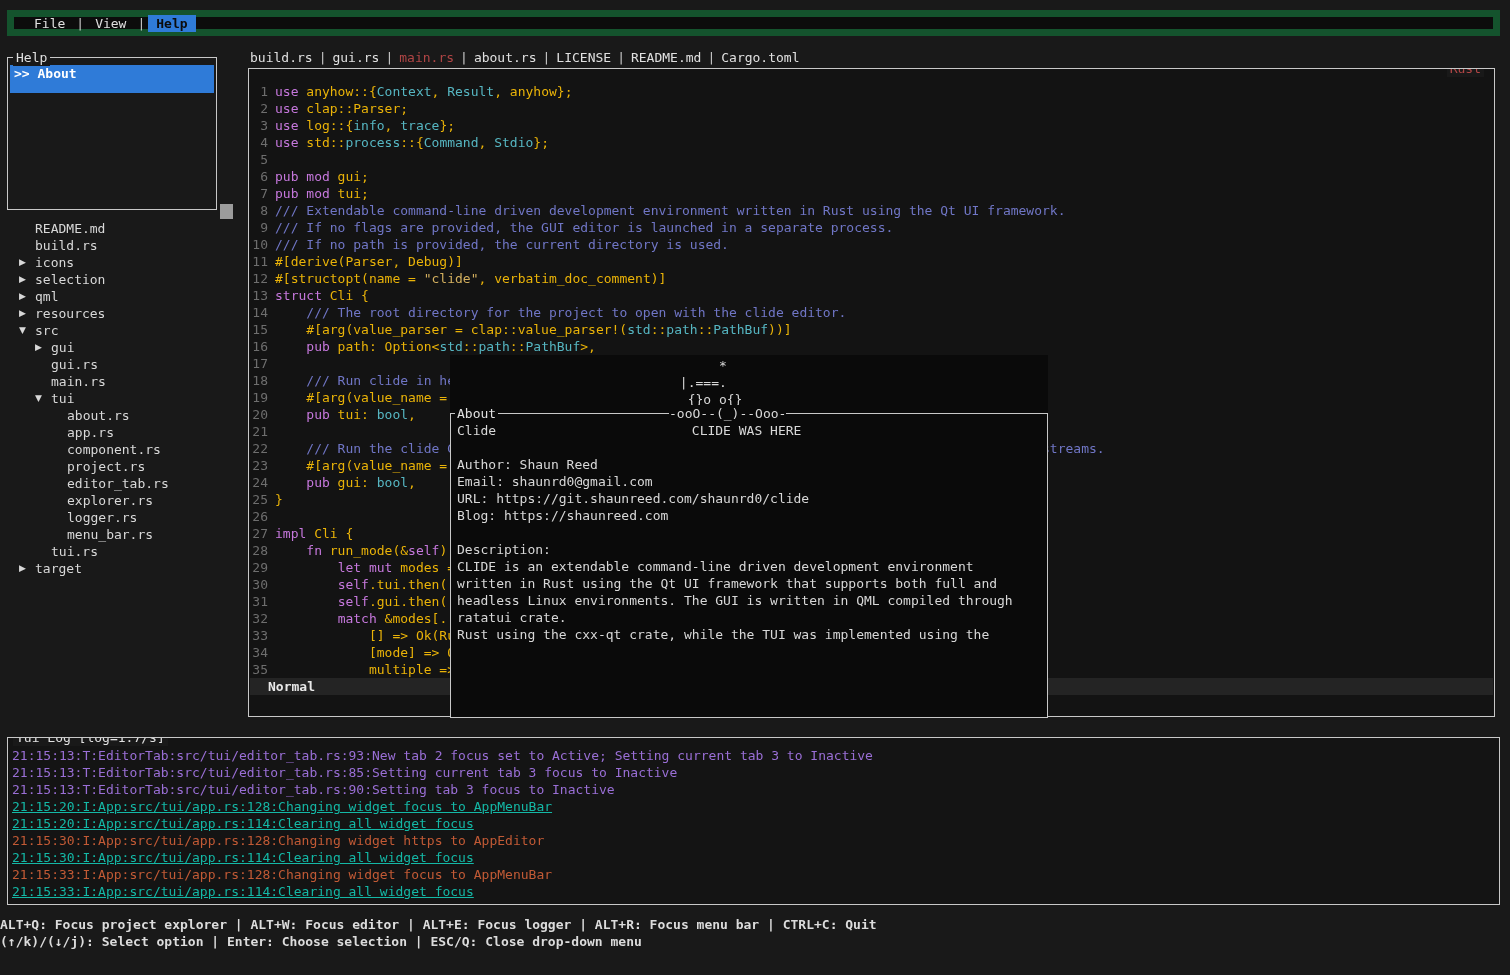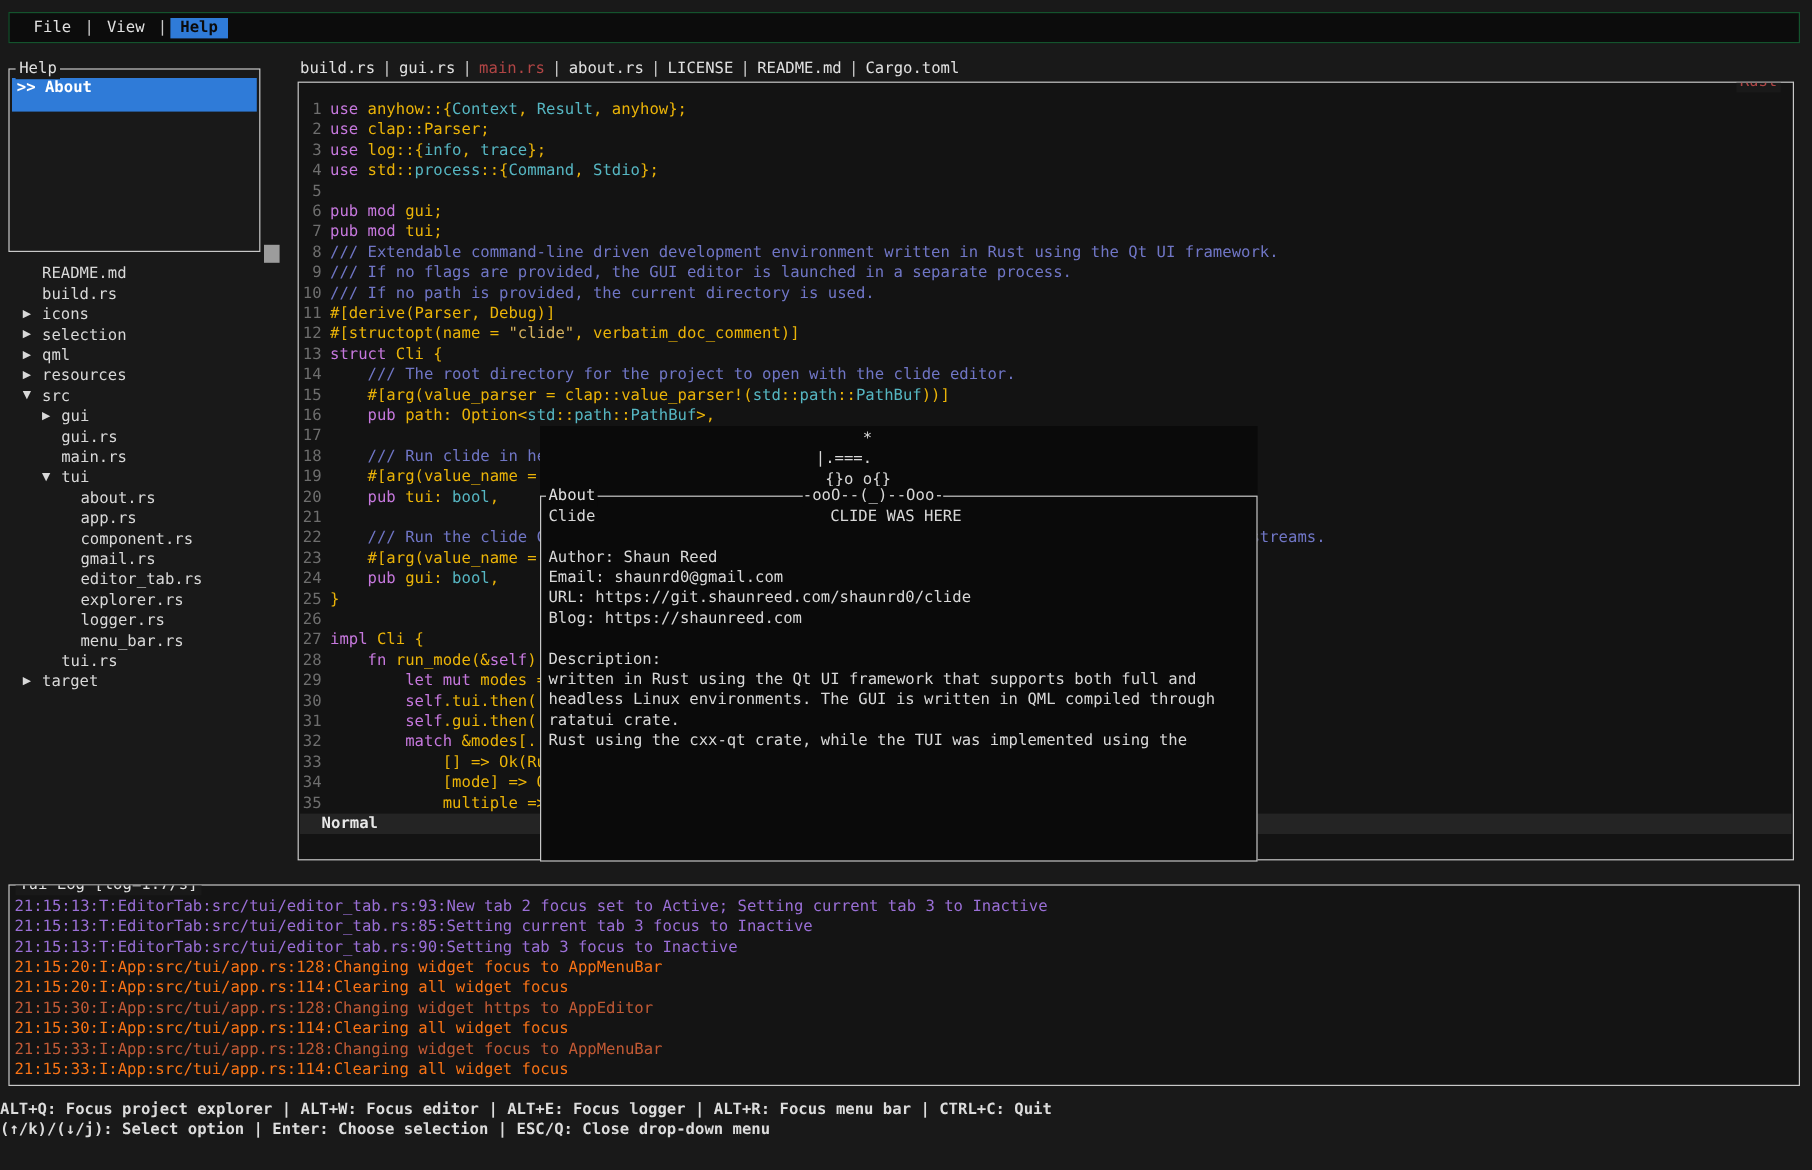--- a/index.html
+++ b/index.html
@@ -7,21 +7,21 @@
   body {
     background:#191919;
     font-family:"DejaVu Sans Mono","Liberation Mono",monospace;
     position:relative;
     overflow:hidden;
     color:#d4d4d4;
   }
   
   #menu-bar {
     position:absolute; left:7px; top:10px; width:1493px; height:26px;
-    border:1px solid #14532d; background:#0c0c0c;
+    border:7px solid #14532d; background:#0c0c0c;
     display:flex; align-items:center; padding-left:12px; font-size:13px;
   }
   .menu-item { padding:1px 8px; color:#e0e0e0; }
   .menu-item.active { background:#2f7bd8; color:#0b0b0b; font-weight:bold; }
   .menu-sep { color:#c8c8c8; margin:0 3px; }
   
   #help-panel {
     position:absolute; left:7px; top:57px; width:210px; height:153px;
     border:1px solid #c8c8c8; background:#191919;
   }
@@ -93,21 +93,21 @@
   #popup-content { padding:8px 0 0 6px; }
   .popup-line { height:17px; line-height:17px; font-size:13px; color:#d8d8d8; white-space:pre; }
   
   #log-panel {
     position:absolute; left:7px; top:737px; width:1493px; height:168px;
     border:1px solid #c8c8c8; background:#141414; overflow:hidden;
   }
   #log-entries { padding:9px 0 0 4px; }
   .log-line { height:17px; line-height:17px; font-size:13px; white-space:pre; }
   .log-purple { color:#9a6fd6; }
-  .log-blue   { color:#f97316; }
+  .log-blue   { color:#14b8a6;text-decoration:underline; }
   .log-orange { color:#c25a35; }
   
   #help-bar-1, #help-bar-2 {
     position:absolute; left:0; width:100%; text-align:left;
     font-size:13px; color:#dcdcdc; font-weight:bold; height:17px; line-height:17px;
     white-space:pre;
   }
   #help-bar-1 { top:916px; }
   #help-bar-2 { top:933px; }
 </style>
@@ -139,21 +139,21 @@
       <div class="tree-row" style="padding-left: 12px;"><span class="arrow">▶</span><span class="tree-label">qml</span></div>
       <div class="tree-row" style="padding-left: 12px;"><span class="arrow">▶</span><span class="tree-label">resources</span></div>
       <div class="tree-row" style="padding-left: 12px;"><span class="arrow">▼</span><span class="tree-label">src</span></div>
       <div class="tree-row" style="padding-left: 28px;"><span class="arrow">▶</span><span class="tree-label">gui</span></div>
       <div class="tree-row" style="padding-left: 28px;"><span class="arrow"></span><span class="tree-label">gui.rs</span></div>
       <div class="tree-row" style="padding-left: 28px;"><span class="arrow"></span><span class="tree-label">main.rs</span></div>
       <div class="tree-row" style="padding-left: 28px;"><span class="arrow">▼</span><span class="tree-label">tui</span></div>
       <div class="tree-row" style="padding-left: 44px;"><span class="arrow"></span><span class="tree-label">about.rs</span></div>
       <div class="tree-row" style="padding-left: 44px;"><span class="arrow"></span><span class="tree-label">app.rs</span></div>
       <div class="tree-row" style="padding-left: 44px;"><span class="arrow"></span><span class="tree-label">component.rs</span></div>
-      <div class="tree-row" style="padding-left: 44px;"><span class="arrow"></span><span class="tree-label">gmail.rs</span></div>
+      <div class="tree-row" style="padding-left: 44px;"><span class="arrow"></span><span class="tree-label">project.rs</span></div>
       <div class="tree-row" style="padding-left: 44px;"><span class="arrow"></span><span class="tree-label">editor_tab.rs</span></div>
       <div class="tree-row" style="padding-left: 44px;"><span class="arrow"></span><span class="tree-label">explorer.rs</span></div>
       <div class="tree-row" style="padding-left: 44px;"><span class="arrow"></span><span class="tree-label">logger.rs</span></div>
       <div class="tree-row" style="padding-left: 44px;"><span class="arrow"></span><span class="tree-label">menu_bar.rs</span></div>
       <div class="tree-row" style="padding-left: 28px;"><span class="arrow"></span><span class="tree-label">tui.rs</span></div>
       <div class="tree-row" style="padding-left: 12px;"><span class="arrow">▶</span><span class="tree-label">target</span></div>
     </div>
 
   <div id="tab-bar"><span class="tab">build.rs</span><span class="tab-sep">|</span><span class="tab">gui.rs</span><span class="tab-sep">|</span><span class="tab active">main.rs</span><span class="tab-sep">|</span><span class="tab">about.rs</span><span class="tab-sep">|</span><span class="tab">LICENSE</span><span class="tab-sep">|</span><span class="tab">README.md</span><span class="tab-sep">|</span><span class="tab">Cargo.toml</span></div>
 
@@ -214,20 +214,21 @@
       <span id="popup-border-art">-ooO--(_)--Ooo-</span>
       <div id="popup-content">
           <div class="popup-line">Clide                         CLIDE WAS HERE</div>
           <div class="popup-line"> </div>
           <div class="popup-line">Author: Shaun Reed</div>
           <div class="popup-line">Email: shaunrd0@gmail.com</div>
           <div class="popup-line">URL: https://git.shaunreed.com/shaunrd0/clide</div>
           <div class="popup-line">Blog: https://shaunreed.com</div>
           <div class="popup-line"> </div>
           <div class="popup-line">Description:</div>
+          <div class="popup-line">CLIDE is an extendable command-line driven development environment</div>
           <div class="popup-line">written in Rust using the Qt UI framework that supports both full and</div>
           <div class="popup-line">headless Linux environments. The GUI is written in QML compiled through</div>
           <div class="popup-line">ratatui crate.</div>
           <div class="popup-line">Rust using the cxx-qt crate, while the TUI was implemented using the</div>
         </div>
     </div>
   </div>
 
   <div id="log-panel">
     <span class="panel-title">Tui Log [log=1.7/s]</span>

